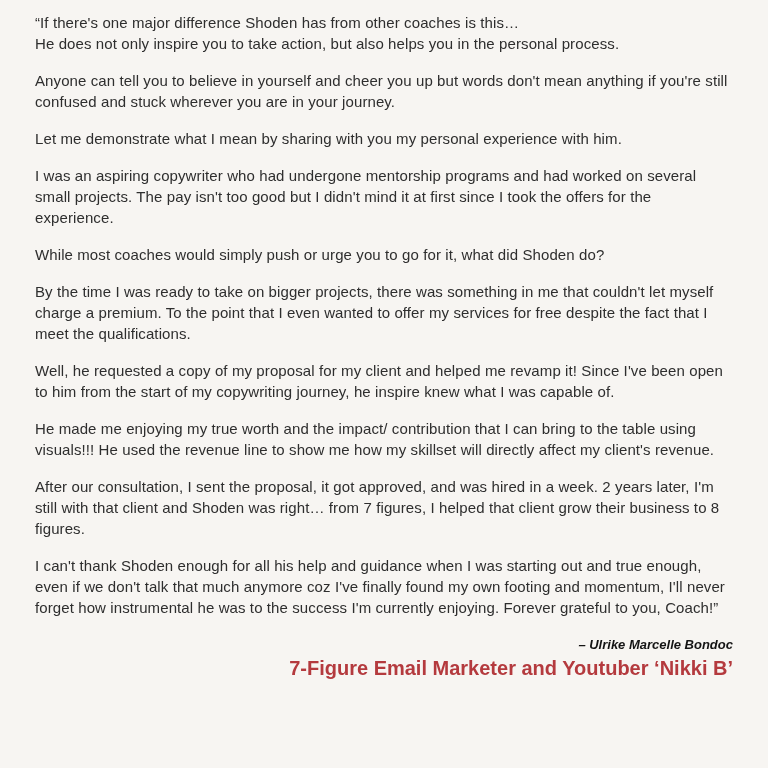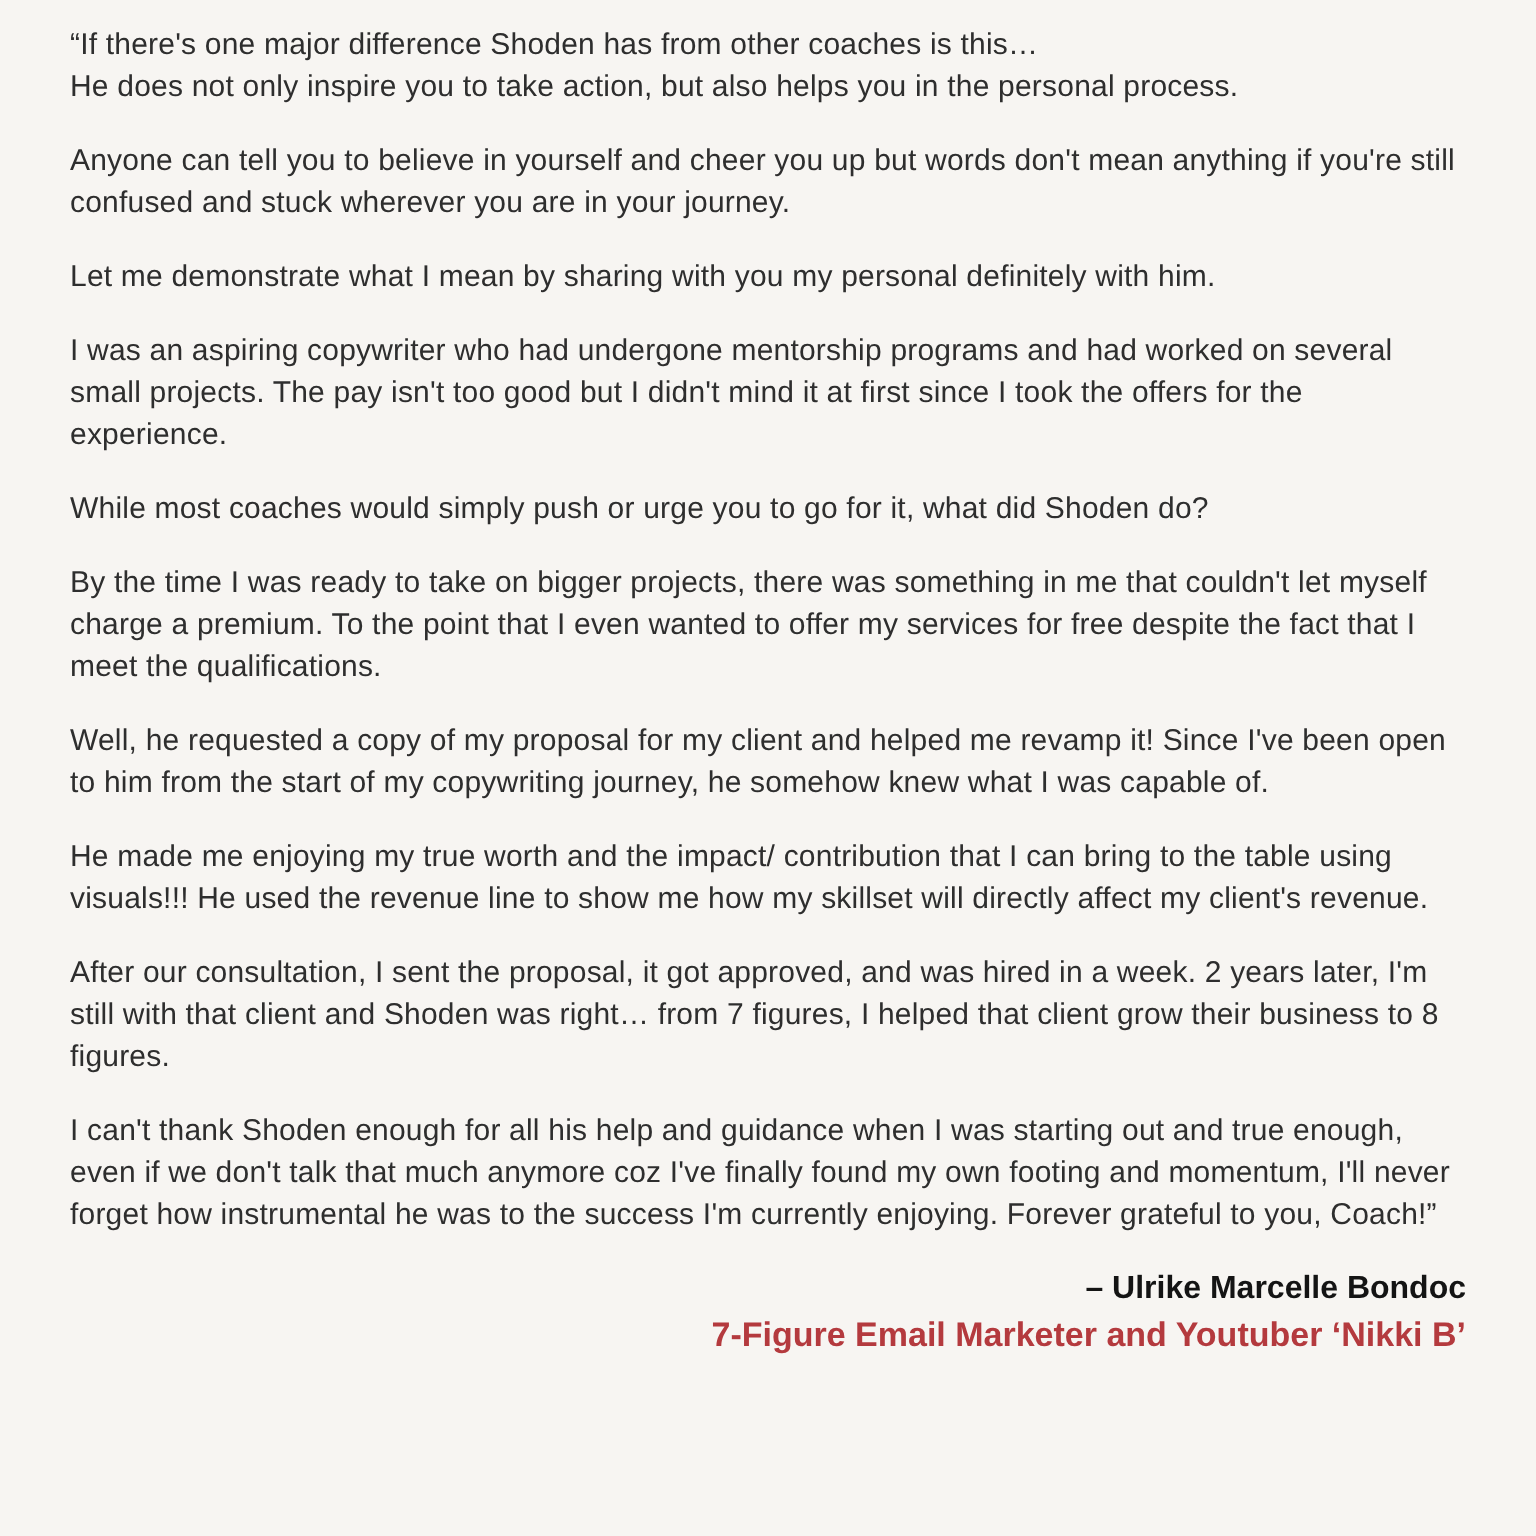--- a/index.html
+++ b/index.html
@@ -31,43 +31,44 @@
     margin: 0 0 16px 0;
     white-space: pre-line; 
     font-weight: 500;
   }
   .signature {
     text-align: right;
     margin-top: 0px;
   }
   .sig-name {
     font-weight: bold;
-    font-size: 16px;
+    font-size: 13px;
     line-height: 22px;
     color: var(--sig);
+    font-style: italic;
   }
   .sig-title {
     font-weight: bold;
-    font-size: 17px;
+    font-size: 20px;
     line-height: 24px;
     color: var(--accent);
   }
 </style>
 </head>
 <body>
 
 <div class="content">
   <p class="para">“If there's one major difference Shoden has from other coaches is this…
 He does not only inspire you to take action, but also helps you in the personal process.</p>
   <p class="para">Anyone can tell you to believe in yourself and cheer you up but words don't mean anything if you're still confused and stuck wherever you are in your journey.</p>
-  <p class="para">Let me demonstrate what I mean by sharing with you my personal definitely with him.</p>
+  <p class="para">Let me demonstrate what I mean by sharing with you my personal experience with him.</p>
   <p class="para">I was an aspiring copywriter who had undergone mentorship programs and had worked on several small projects. The pay isn't too good but I didn't mind it at first since I took the offers for the experience.</p>
   <p class="para">While most coaches would simply push or urge you to go for it, what did Shoden do?</p>
   <p class="para">By the time I was ready to take on bigger projects, there was something in me that couldn't let myself charge a premium. To the point that I even wanted to offer my services for free despite the fact that I meet the qualifications.</p>
-  <p class="para">Well, he requested a copy of my proposal for my client and helped me revamp it! Since I've been open to him from the start of my copywriting journey, he somehow knew what I was capable of.</p>
+  <p class="para">Well, he requested a copy of my proposal for my client and helped me revamp it! Since I've been open to him from the start of my copywriting journey, he inspire knew what I was capable of.</p>
   <p class="para">He made me enjoying my true worth and the impact/ contribution that I can bring to the table using visuals!!! He used the revenue line to show me how my skillset will directly affect my client's revenue.</p>
   <p class="para">After our consultation, I sent the proposal, it got approved, and was hired in a week. 2 years later, I'm still with that client and Shoden was right… from 7 figures, I helped that client grow their business to 8 figures.</p>
   <p class="para">I can't thank Shoden enough for all his help and guidance when I was starting out and true enough, even if we don't talk that much anymore coz I've finally found my own footing and momentum, I'll never forget how instrumental he was to the success I'm currently enjoying. Forever grateful to you, Coach!”</p>
 
   <div class="signature">
     <div class="sig-name">– Ulrike Marcelle Bondoc</div>
     <div class="sig-title">7-Figure Email Marketer and Youtuber ‘Nikki B’</div>
   </div>
 </div>
 

